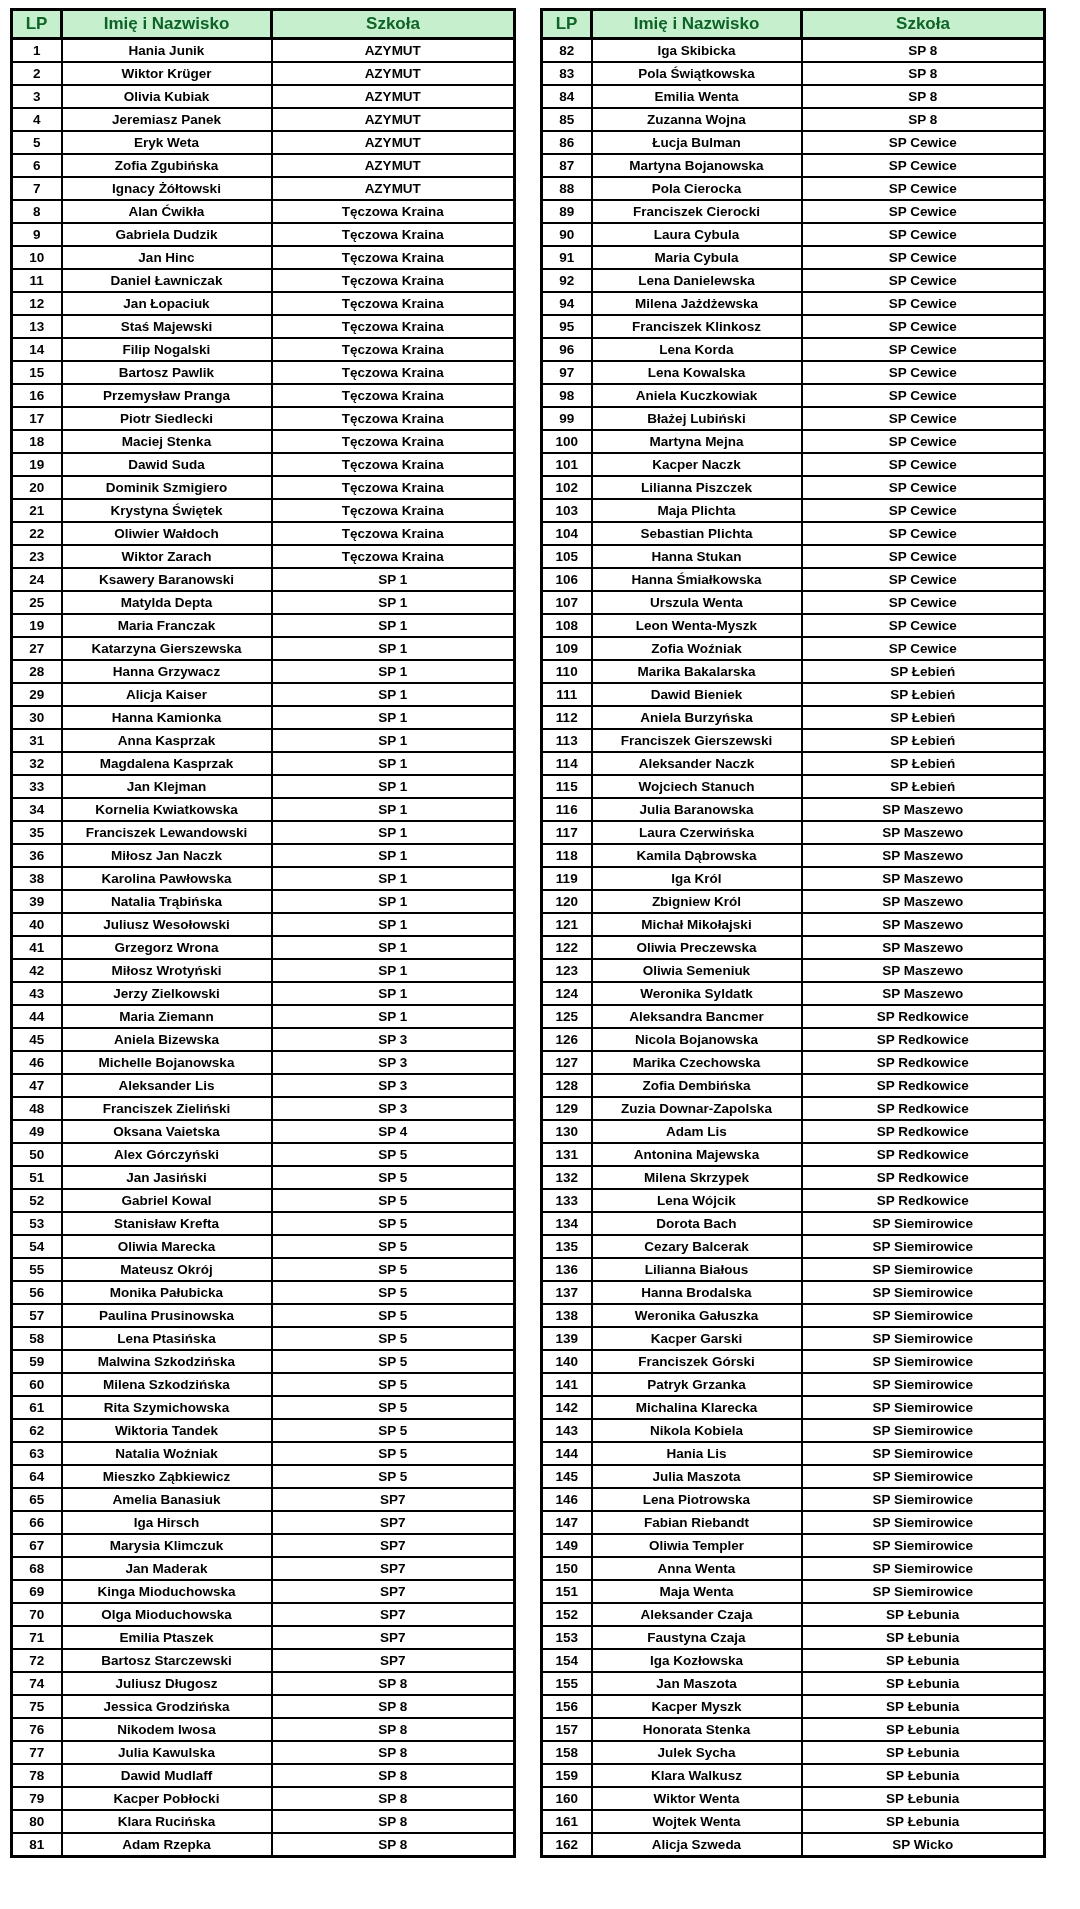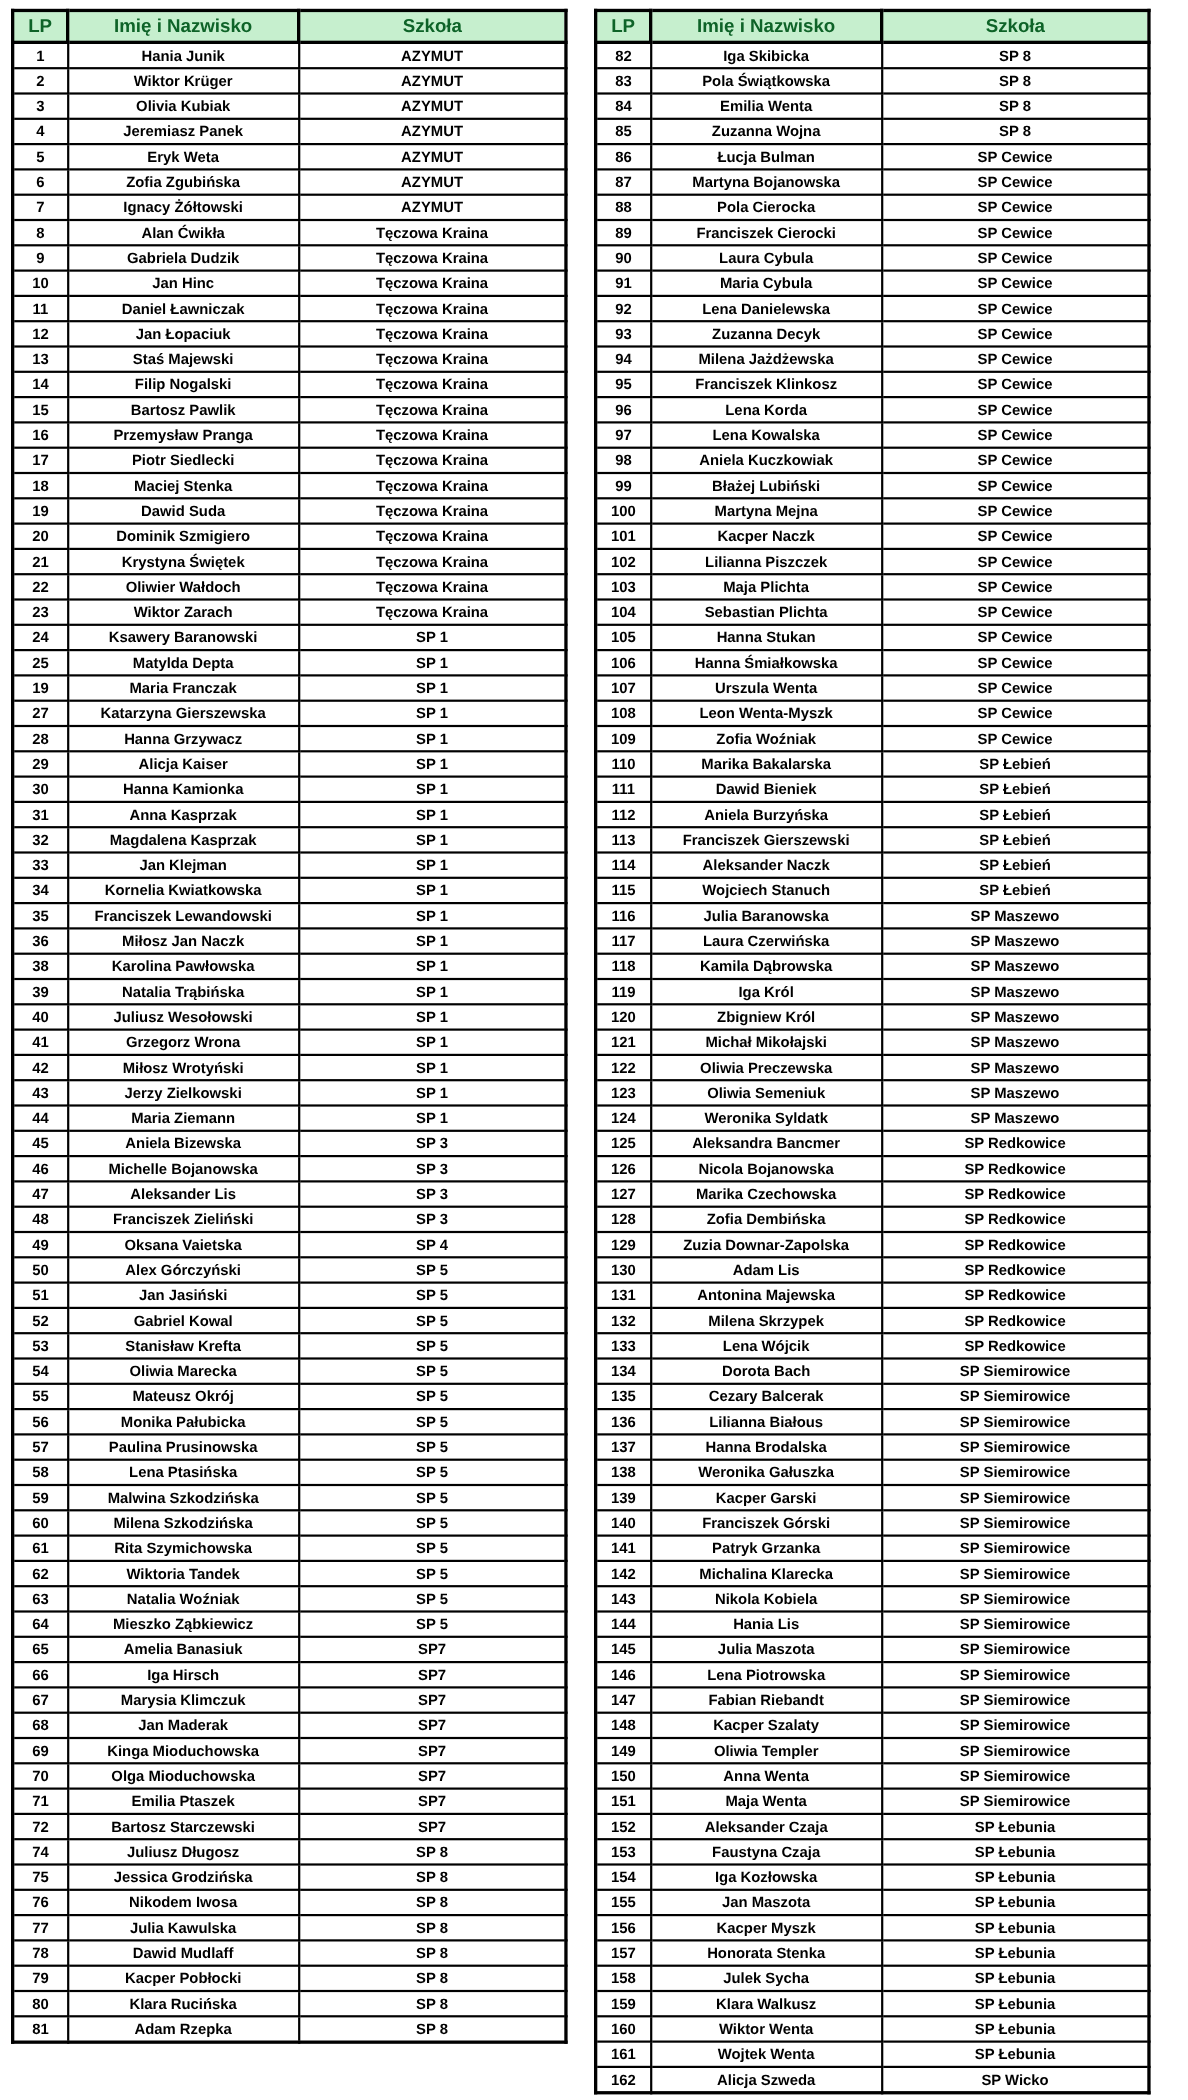--- a/index.html
+++ b/index.html
@@ -524,25 +524,20 @@
         <td>91</td>
         <td>Maria Cybula</td>
         <td>SP Cewice</td>
       </tr>
       <tr>
         <td>92</td>
         <td>Lena Danielewska</td>
         <td>SP Cewice</td>
       </tr>
       <tr>
-        <td>93</td>
-        <td>Zuzanna Decyk</td>
-        <td>SP Cewice</td>
-      </tr>
-      <tr>
         <td>94</td>
         <td>Milena Jażdżewska</td>
         <td>SP Cewice</td>
       </tr>
       <tr>
         <td>95</td>
         <td>Franciszek Klinkosz</td>
         <td>SP Cewice</td>
       </tr>
       <tr>
@@ -796,25 +791,20 @@
         <td>SP Siemirowice</td>
       </tr>
       <tr>
         <td>146</td>
         <td>Lena Piotrowska</td>
         <td>SP Siemirowice</td>
       </tr>
       <tr>
         <td>147</td>
         <td>Fabian Riebandt</td>
-        <td>SP Siemirowice</td>
-      </tr>
-      <tr>
-        <td>148</td>
-        <td>Kacper Szalaty</td>
         <td>SP Siemirowice</td>
       </tr>
       <tr>
         <td>149</td>
         <td>Oliwia Templer</td>
         <td>SP Siemirowice</td>
       </tr>
       <tr>
         <td>150</td>
         <td>Anna Wenta</td>

